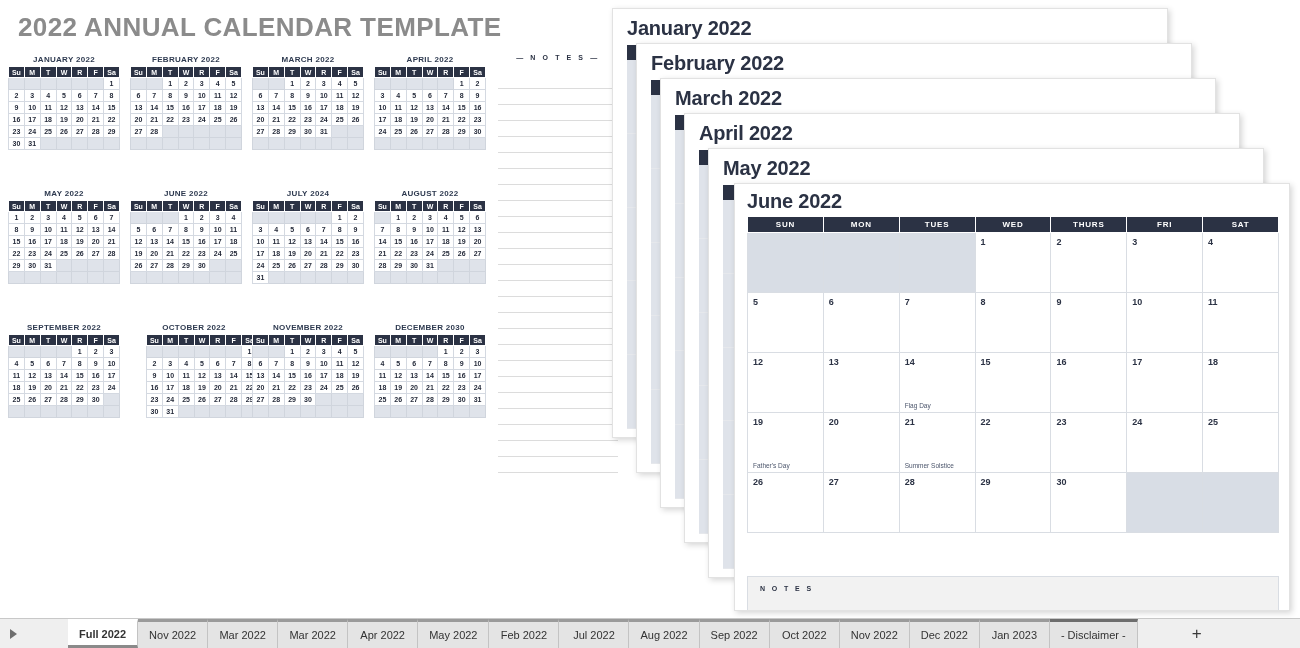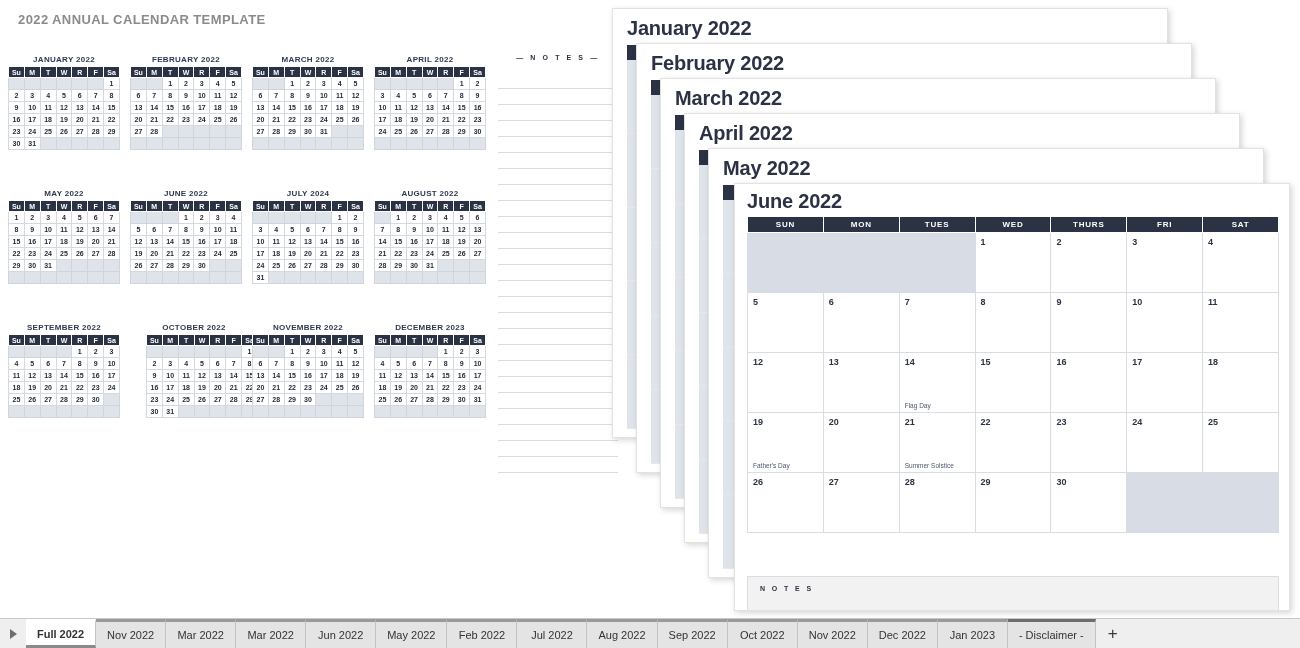--- a/index.html
+++ b/index.html
@@ -11,21 +11,21 @@
   }
   #root { position: relative; width: 1300px; height: 648px; background: #fff; }
 
   
   #annual-sheet {
     position: absolute; left: 0; top: 0; width: 640px; height: 618px;
     background: #fff; overflow: hidden;
   }
   #page-title {
     position: absolute; left: 18px; top: 12px;
-    font-size: 13px; font-weight: bold; letter-spacing: .4px;
+    font-size: 26px; font-weight: bold; letter-spacing: .4px;
     color: #8b8b8b;
   }
 
   .mini-cal { position: absolute; width: 112px; }
   .mini-title {
     text-align: center; font-size: 8px; font-weight: bold;
     color: #2e3a50; letter-spacing: .3px; margin-bottom: 2px;
     white-space: nowrap;
   }
   .mini-grid { width: 112px; border-collapse: collapse; table-layout: fixed; }
@@ -115,21 +115,21 @@
   }
   #front-notes-label {
     position: absolute; left: 12px; top: 8px;
     font-size: 7px; font-weight: bold; letter-spacing: 2.4px; color: #2b3244;
   }
 
   
   #tabbar {
     position: absolute; left: 0; bottom: 0; width: 1300px; height: 30px;
     background: #efefef; border-top: 1px solid #c8c8c8;
-    display: flex; align-items: stretch;
+    display: flex; align-items: stretch; gap: 42px;
   }
   #tab-nav {
     width: 26px; display: flex; align-items: center; justify-content: center;
     background: #efefef;
   }
   #tab-nav .tri {
     width: 0; height: 0;
     border-top: 5px solid transparent; border-bottom: 5px solid transparent;
     border-left: 7px solid #6e6e6e;
   }
@@ -949,21 +949,21 @@
                 <td class="blank"></td>
                 <td class="blank"></td>
                 <td class="blank"></td>
                 <td class="blank"></td>
                 <td class="blank"></td>
               </tr>
             </tbody>
           </table>
         </div>
         <div class="mini-cal" style="left: 374px; top: 323px;">
-          <div class="mini-title">DECEMBER 2023</div>
+          <div class="mini-title">DECEMBER 2030</div>
           <table class="mini-grid">
             <thead>
               <tr>
                 <th>Su</th>
                 <th>M</th>
                 <th>T</th>
                 <th>W</th>
                 <th>R</th>
                 <th>F</th>
                 <th>Sa</th>
@@ -1336,21 +1336,21 @@
 
   <div id="tabbar">
     <div id="tab-nav">
       <div class="tri"></div>
     </div>
     <div id="tab-list" style="display:flex;">
         <div class="tab active">Full 2022</div>
         <div class="tab">Nov 2022</div>
         <div class="tab">Mar 2022</div>
         <div class="tab">Mar 2022</div>
-        <div class="tab">Jun 2022</div>
+        <div class="tab">Apr 2022</div>
         <div class="tab">May 2022</div>
         <div class="tab">Feb 2022</div>
         <div class="tab">Jul 2022</div>
         <div class="tab">Aug 2022</div>
         <div class="tab">Sep 2022</div>
         <div class="tab">Oct 2022</div>
         <div class="tab">Nov 2022</div>
         <div class="tab">Dec 2022</div>
         <div class="tab">Jan 2023</div>
         <div class="tab disclaimer">- Disclaimer -</div>

